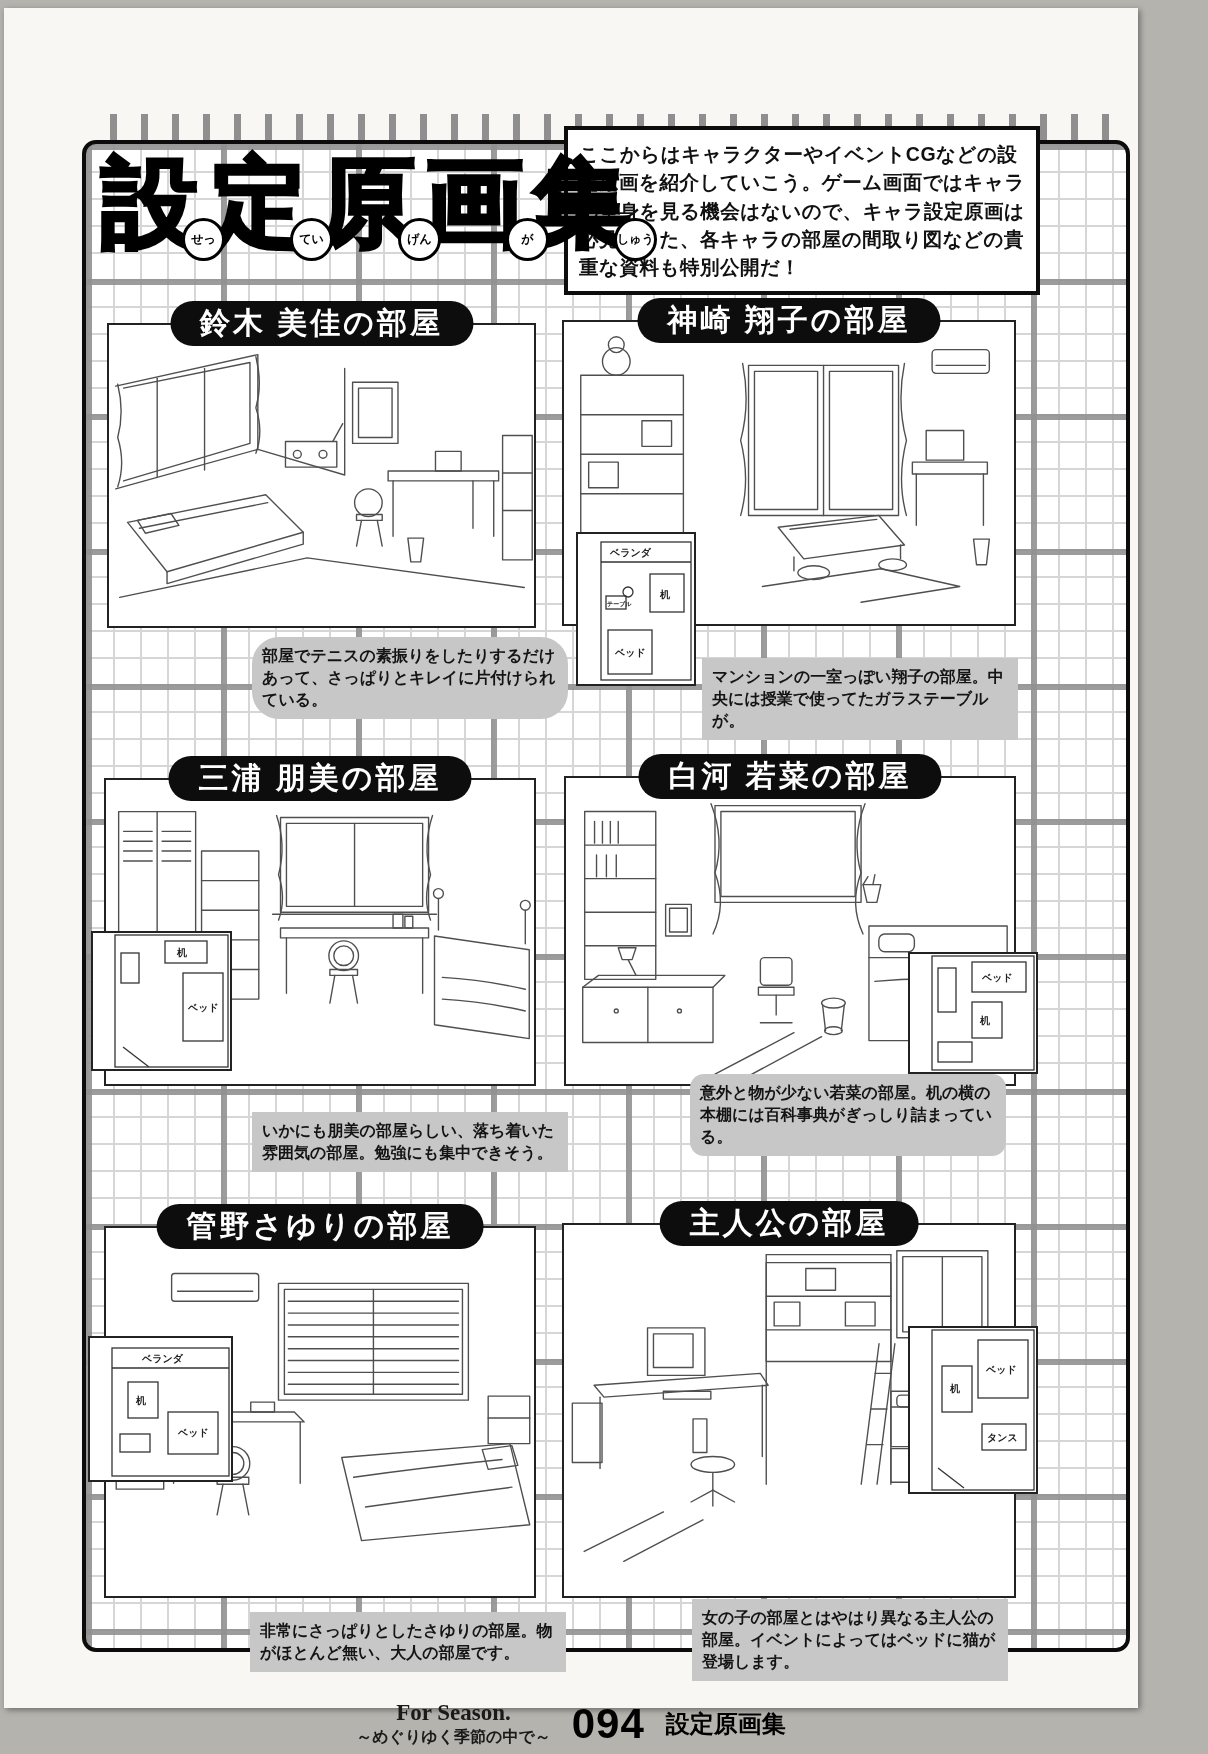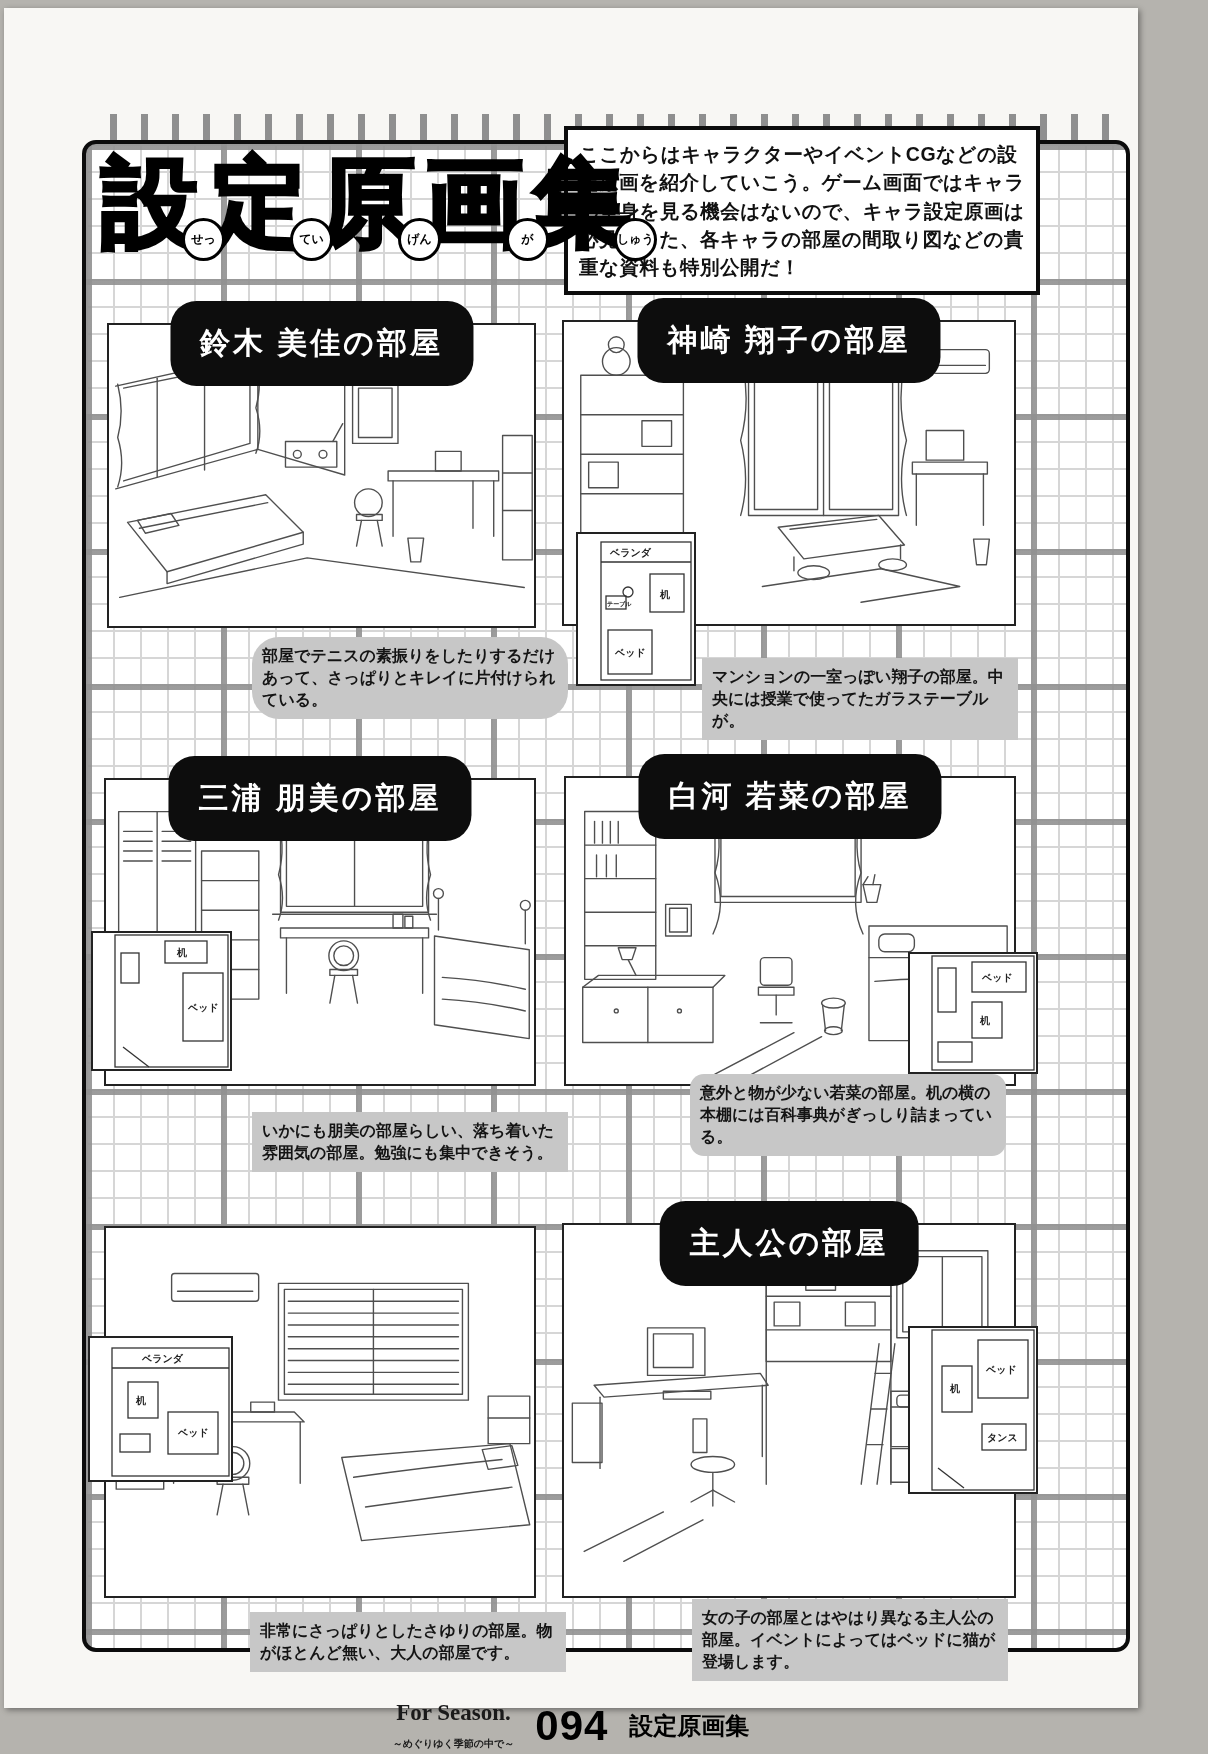--- a/index.html
+++ b/index.html
@@ -30,21 +30,21 @@
     margin:0 -15px;transform:translateY(64px);z-index:6;white-space:nowrap;font-family:Liberation Mono, monospace;}
   .introBox{position:absolute;left:560px;top:118px;width:446px;background:#ffffff;
     border:4px solid #0d0d0d;padding:10px 11px;font-size:19.5px;font-weight:700;
     line-height:1.45;color:#111;z-index:4;letter-spacing:.5px;}
 
   
   .panel{position:absolute;}
   .art{position:absolute;left:0;top:0;right:0;bottom:0;background:#fff;border:2.5px solid #222;}
   .art svg{width:100%;height:100%;display:block;}
   .banner{position:absolute;top:-22px;left:50%;transform:translateX(-50%);
-    background:#0d0d0d;color:#fff;border-radius:26px;padding:22px 30px;font-size:30px;
+    background:#0d0d0d;color:#fff;border-radius:26px;padding:2px 30px;font-size:30px;
     font-weight:800;letter-spacing:3px;white-space:nowrap;z-index:6;}
   .caption{position:absolute;width:296px;background:#c7c7c7;padding:8px 10px;
     font-size:16px;font-weight:600;line-height:1.38;color:#141414;z-index:7;}
   .plan{position:absolute;background:#fff;border:2px solid #222;z-index:5;padding-left:20px;}
   .plan svg{width:100%;height:100%;display:block;}
   .plan text{font-family:"Liberation Sans",sans-serif;font-weight:700;fill:#222;}
 
   #p1{left:103px;top:315px;width:429px;height:305px;}
   #p1 .caption{left:145px;top:314px;border-radius:27px;}
   #p2{left:558px;top:312px;width:454px;height:306px;}
@@ -61,21 +61,21 @@
   #p5 .plan{left:-16px;top:110px;width:121px;height:142px;}
   #p6{left:558px;top:1215px;width:454px;height:375px;}
   #p6 .caption{left:130px;top:376px;}
   #p6 .plan{left:346px;top:103px;width:106px;height:164px;}
 
   
   .footer{position:absolute;left:0;top:1692px;width:1134px;display:flex;
     justify-content:center;align-items:center;gap:21px;z-index:5;}
   .brandwrap{text-align:center;}
   .brand{font-family:"Liberation Serif",serif;font-weight:700;font-size:23px;color:#1a1a1a;}
-  .tagline{font-size:10px;font-weight:600;color:#1a1a1a;margin-top:11px;}
+  .tagline{font-size:16px;font-weight:600;color:#1a1a1a;margin-top:1px;}
   .pagenum{font-size:42px;font-weight:900;color:#000;letter-spacing:1px;line-height:1;}
   .section{font-size:24px;font-weight:800;color:#000;}
 </style>
 </head>
 <body>
 
 <div class="scan">
   <div class="paper">
 
     <div class="tickstrip"></div>
@@ -371,20 +371,21 @@
             <line x1="2" y1="30" x2="119" y2="30"></line>
             <rect x="18" y="44" width="30" height="36"></rect>
             <rect x="58" y="74" width="50" height="42"></rect>
             <rect x="10" y="96" width="30" height="18"></rect>
           </g>
           <text x="32" y="24" font-size="10">ベランダ</text>
           <text x="26" y="66" font-size="10">机</text>
           <text x="68" y="98" font-size="10">ベッド</text>
         </svg>
       </div>
+      <div class="banner">管野さゆりの部屋</div>
       <div class="caption">非常にさっぱりとしたさゆりの部屋。物がほとんど無い、大人の部屋です。</div>
     </div>
 
     <div class="panel" id="p6">
       <div class="art">
         <svg viewBox="0 0 454 375">
           <g fill="none" stroke="#4f4f4f" stroke-width="1.4" stroke-linecap="round" stroke-linejoin="round">
             <rect x="336" y="26" width="92" height="88"></rect>
             <rect x="342" y="32" width="80" height="76"></rect>
             <line x1="382" y1="32" x2="382" y2="108"></line>

